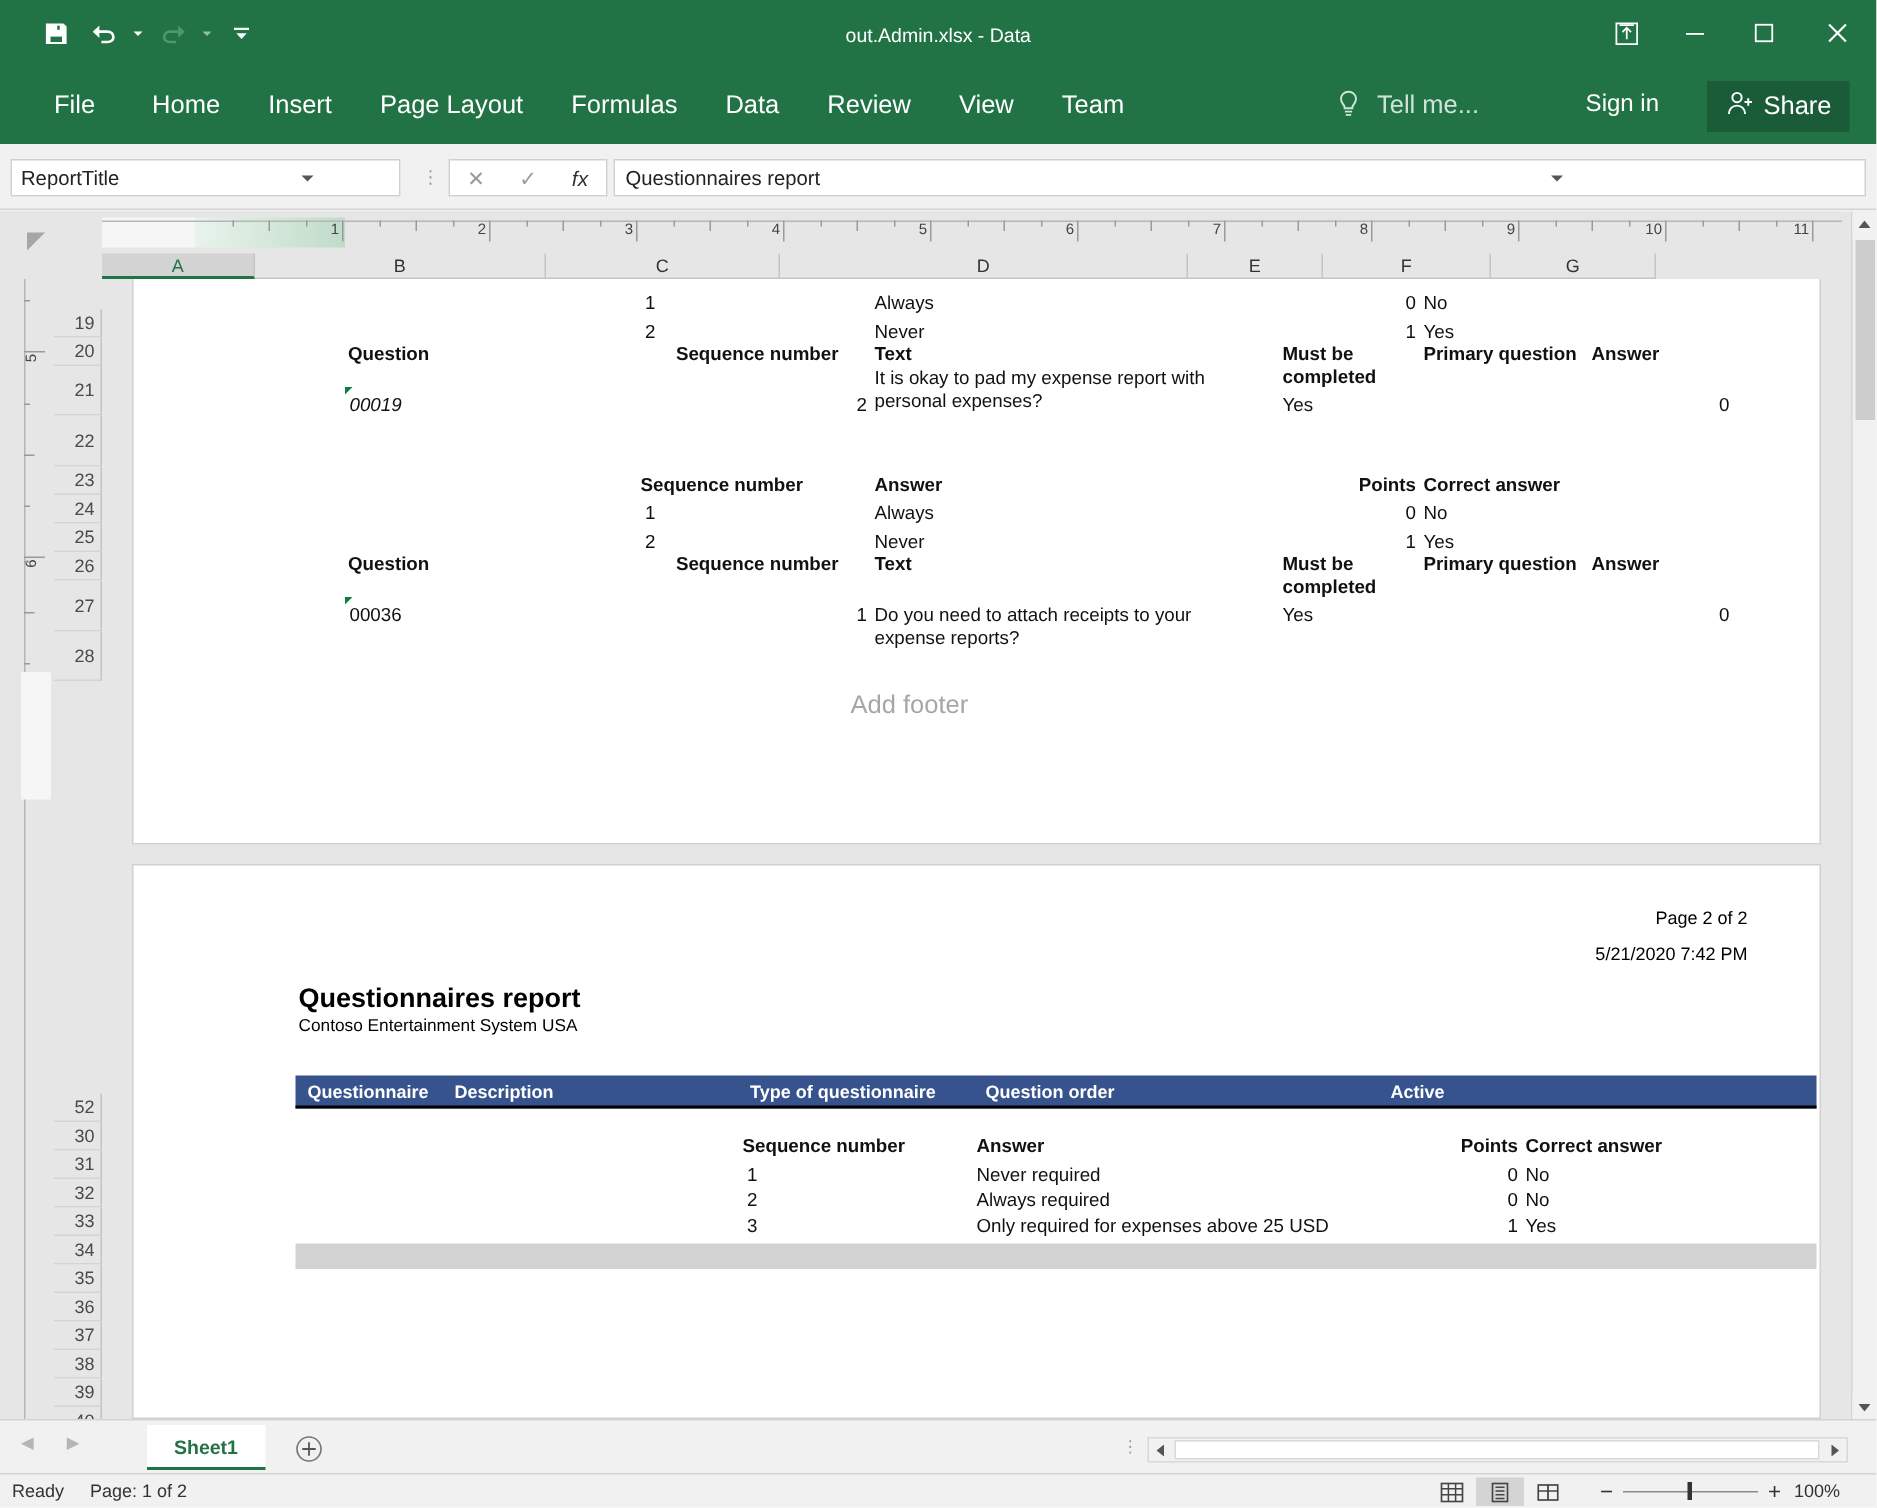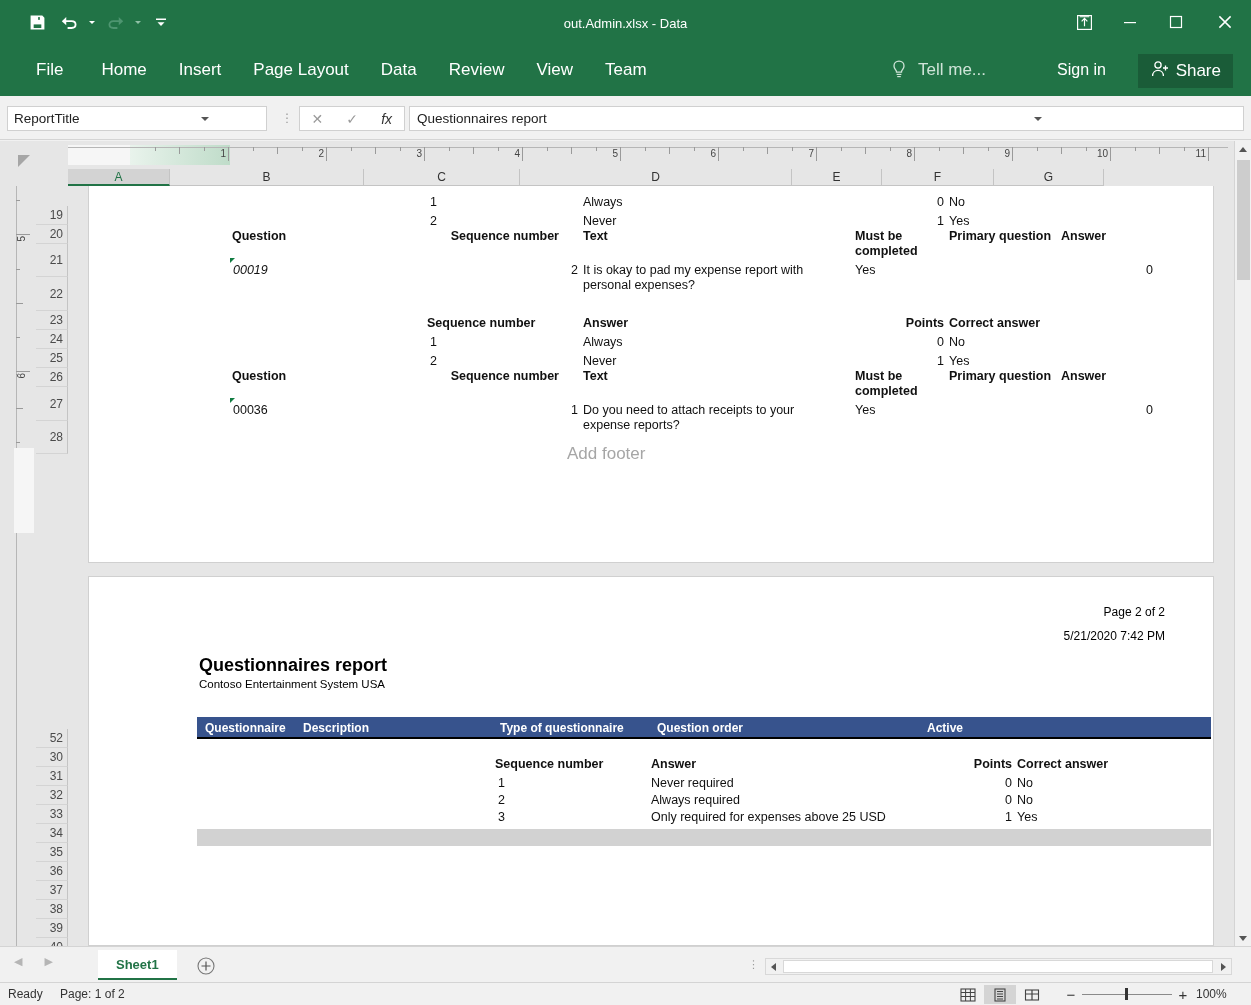--- a/index.html
+++ b/index.html
@@ -132,21 +132,21 @@
   .page1 { top: 0px; width: 1126px; height: 377px; border-top: none; }
   .page2 { top: 390px; width: 1126px; height: 370px; }
 
   .cell { position: absolute; font-size: 12.5px; color: #111; white-space: pre; line-height: 15px; }
   .cell.b { font-weight: bold; }
   .cell.r { text-align: right; transform: translateX(-100%); }
   .cell.wrap { white-space: normal; }
 
   .notemark { position: absolute; width: 0; height: 0; border-top: 5px solid #107c41; border-right: 5px solid transparent; }
 
-  .addfooter { position: absolute; font-size: 17px; color: #a6a6a6; }
+  .addfooter { position: absolute; font-size: 17px; color: #a6a6a6; margin-top: 16px; }
 
   .rpt-title { position: absolute; font-size: 18px; font-weight: bold; color: #000; }
   .rpt-sub { position: absolute; font-size: 11.5px; color: #000; }
   .rpt-meta { position: absolute; font-size: 12px; color: #000; text-align: right; }
 
   .tblhead {
     position: absolute; background: #37538d; color: #ffffff;
     font-size: 12px; font-weight: bold; height: 22px;
     border-bottom: 2px solid #000;
   }
@@ -248,20 +248,21 @@
       </div>
     </div>
   </div>
 
   <div class="ribbon">
     <div class="tabs">
       <div class="tab file">File</div>
       <div class="tab">Home</div>
       <div class="tab">Insert</div>
       <div class="tab">Page Layout</div>
+      <div class="tab">Formulas</div>
       <div class="tab">Data</div>
       <div class="tab">Review</div>
       <div class="tab">View</div>
       <div class="tab">Team</div>
     </div>
     <div class="tellme">
       <span class="bulb">
         <svg width="18" height="22" viewBox="0 0 18 22">
             <path fill="none" stroke="#cfe4d8" stroke-width="1.3" d="M9 2.2c-3 0-5 2.1-5 4.8 0 2.1 1.3 3.2 2 4.3.4.7.5 1.3.5 1.9h5c0-.6.1-1.2.5-1.9.7-1.1 2-2.2 2-4.3 0-2.7-2-4.8-5-4.8z"></path>
             <rect x="6.6" y="14.8" width="4.8" height="1.2" fill="#cfe4d8"></rect>
@@ -435,21 +436,21 @@
         <div class="cell b r" style="left:470px;top:43px;">Sequence number</div>
         <div class="cell b" style="left:494px;top:43px;">Text</div>
         <div class="cell b wrap" style="left:766px;top:43px;width:70px;">Must be
 completed</div>
         <div class="cell b" style="left:860px;top:43px;">Primary question</div>
         <div class="cell b" style="left:972px;top:43px;">Answer</div>
 
         <div class="notemark" style="left:141px;top:72px;"></div>
         <div class="cell" style="left:144px;top:77px;font-style:italic;">00019</div>
         <div class="cell r" style="left:489px;top:77px;">2</div>
-        <div class="cell wrap" style="left:494px;top:77px;width:240px;">It is okay to pad my expense report with personal expenses?</div>
+        <div class="cell wrap" style="left:494px;top:59px;width:240px;">It is okay to pad my expense report with personal expenses?</div>
         <div class="cell" style="left:766px;top:77px;">Yes</div>
         <div class="cell r" style="left:1064px;top:77px;">0</div>
 
         <div class="cell b" style="left:338px;top:130px;">Sequence number</div>
         <div class="cell b" style="left:494px;top:130px;">Answer</div>
         <div class="cell b r" style="left:855px;top:130px;">Points</div>
         <div class="cell b" style="left:860px;top:130px;">Correct answer</div>
 
         <div class="cell" style="left:341px;top:149px;">1</div>
         <div class="cell" style="left:494px;top:149px;">Always</div>

